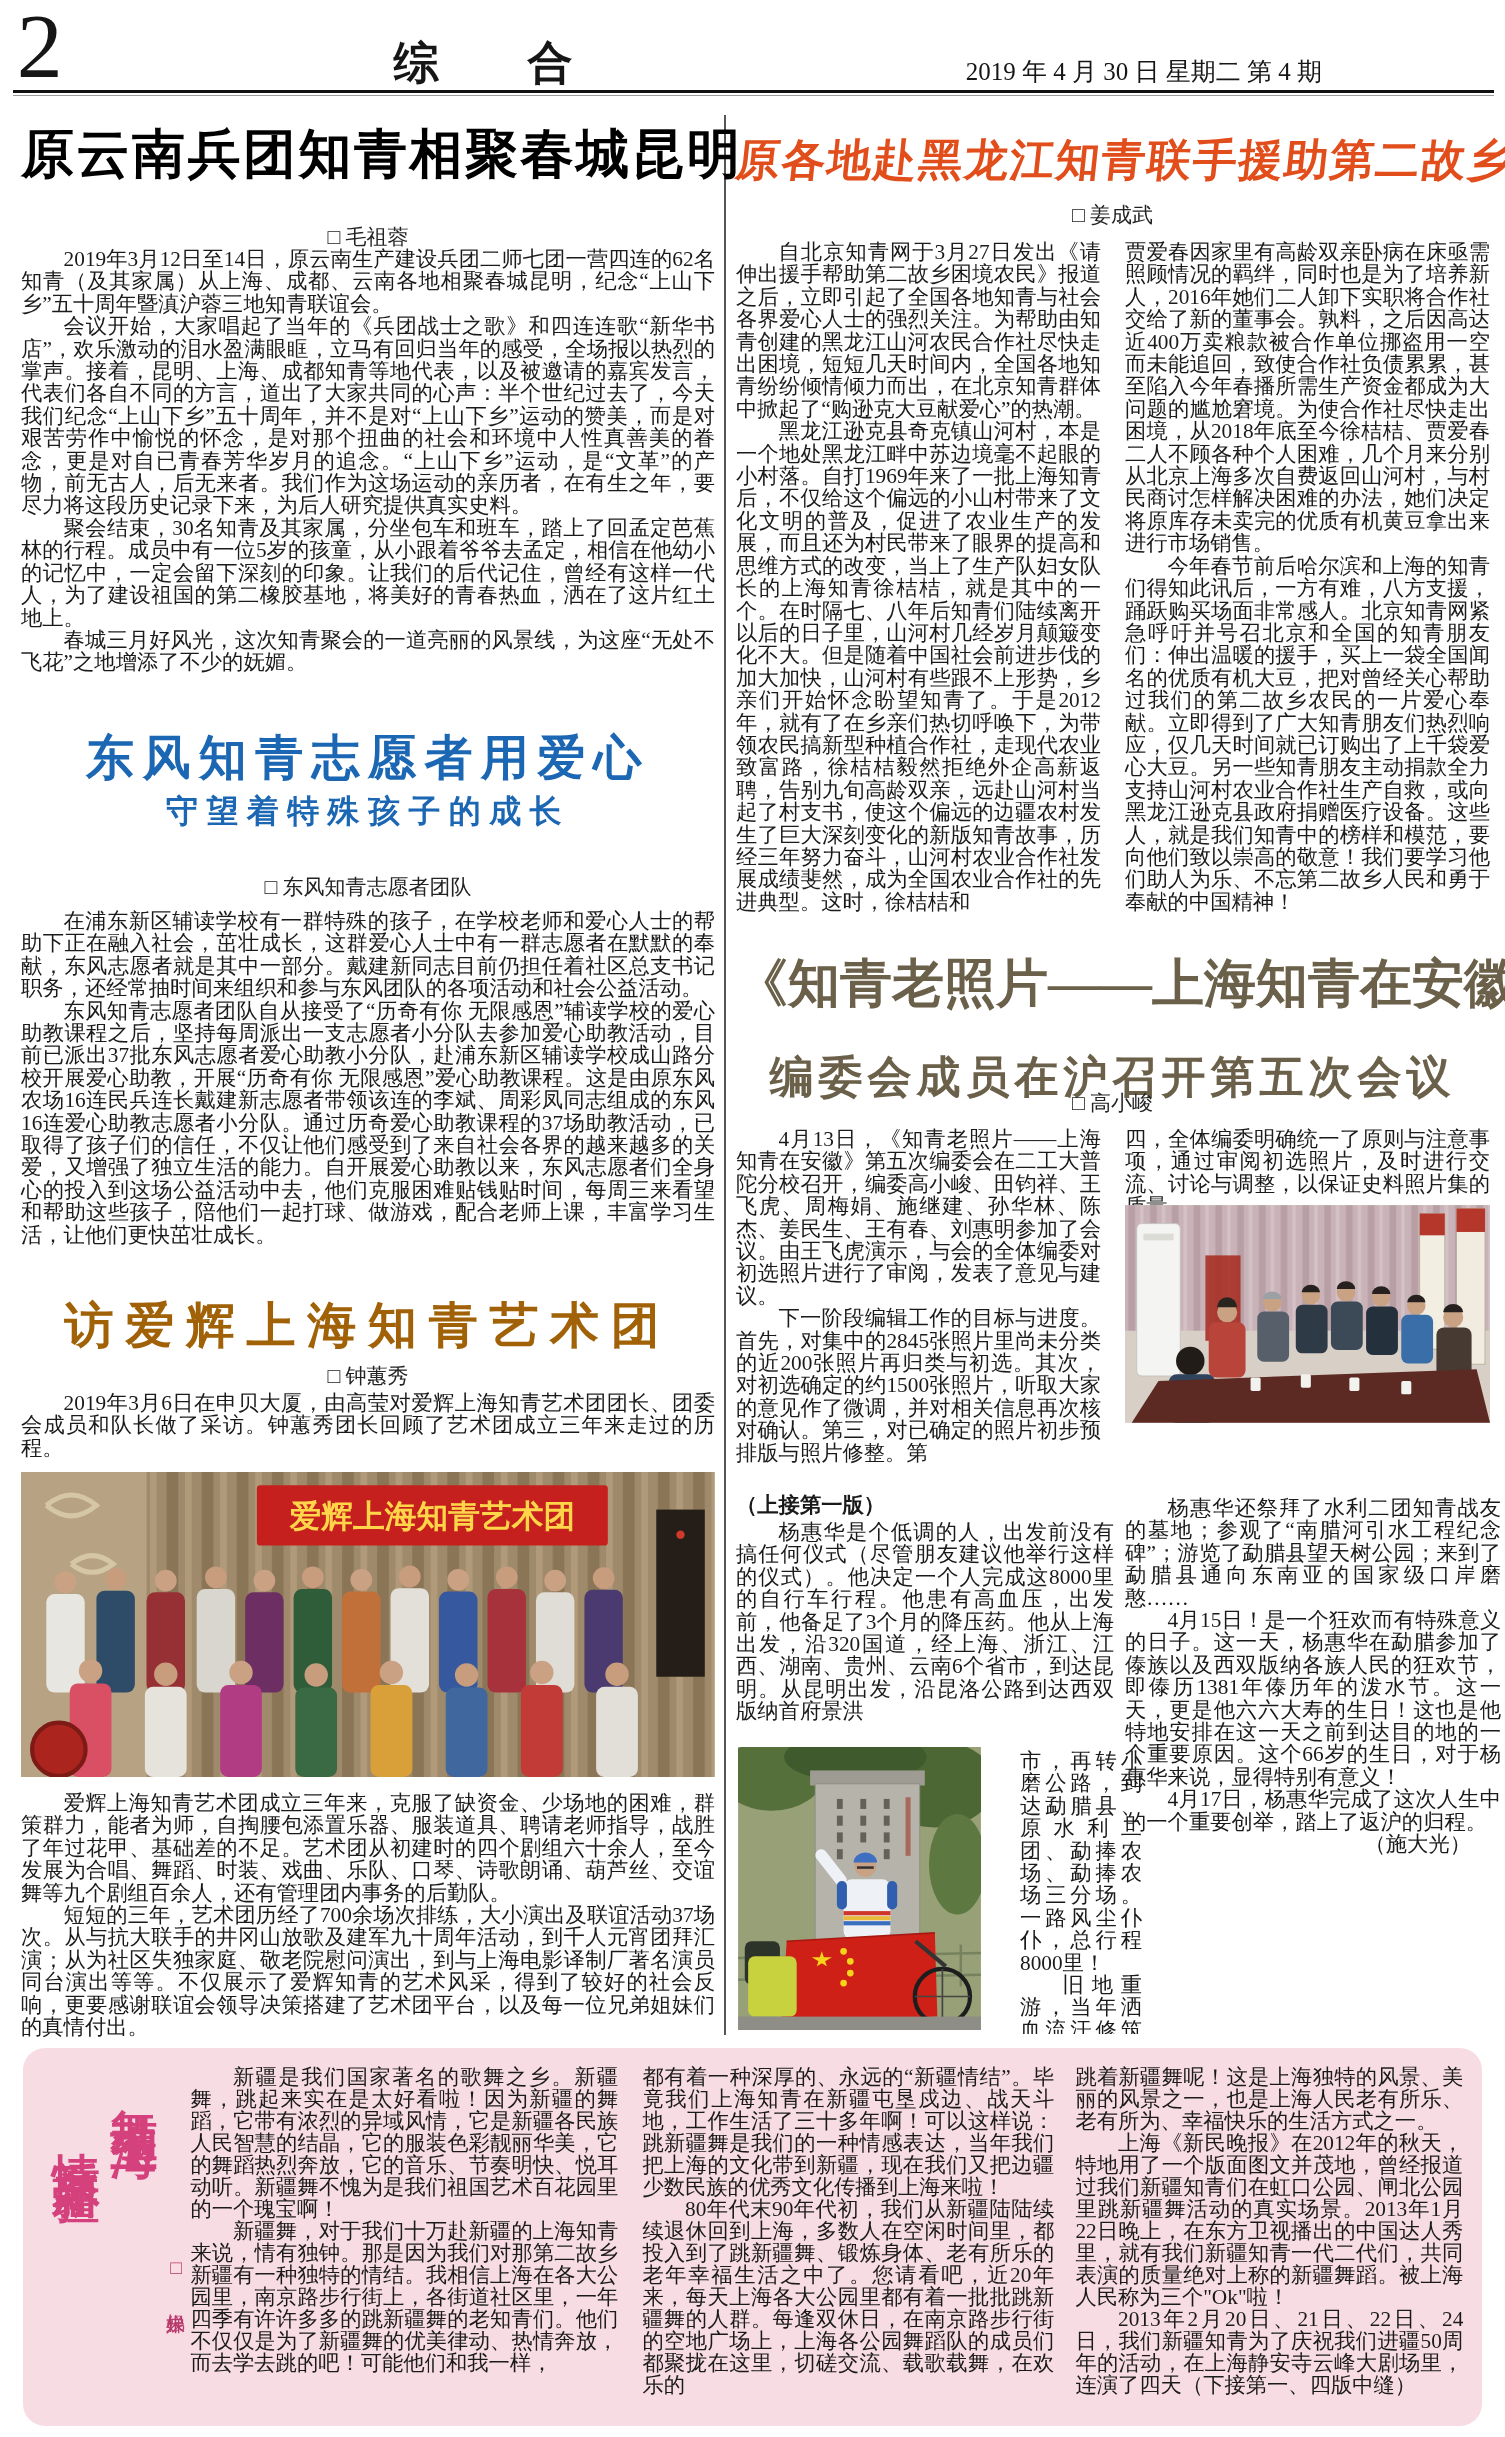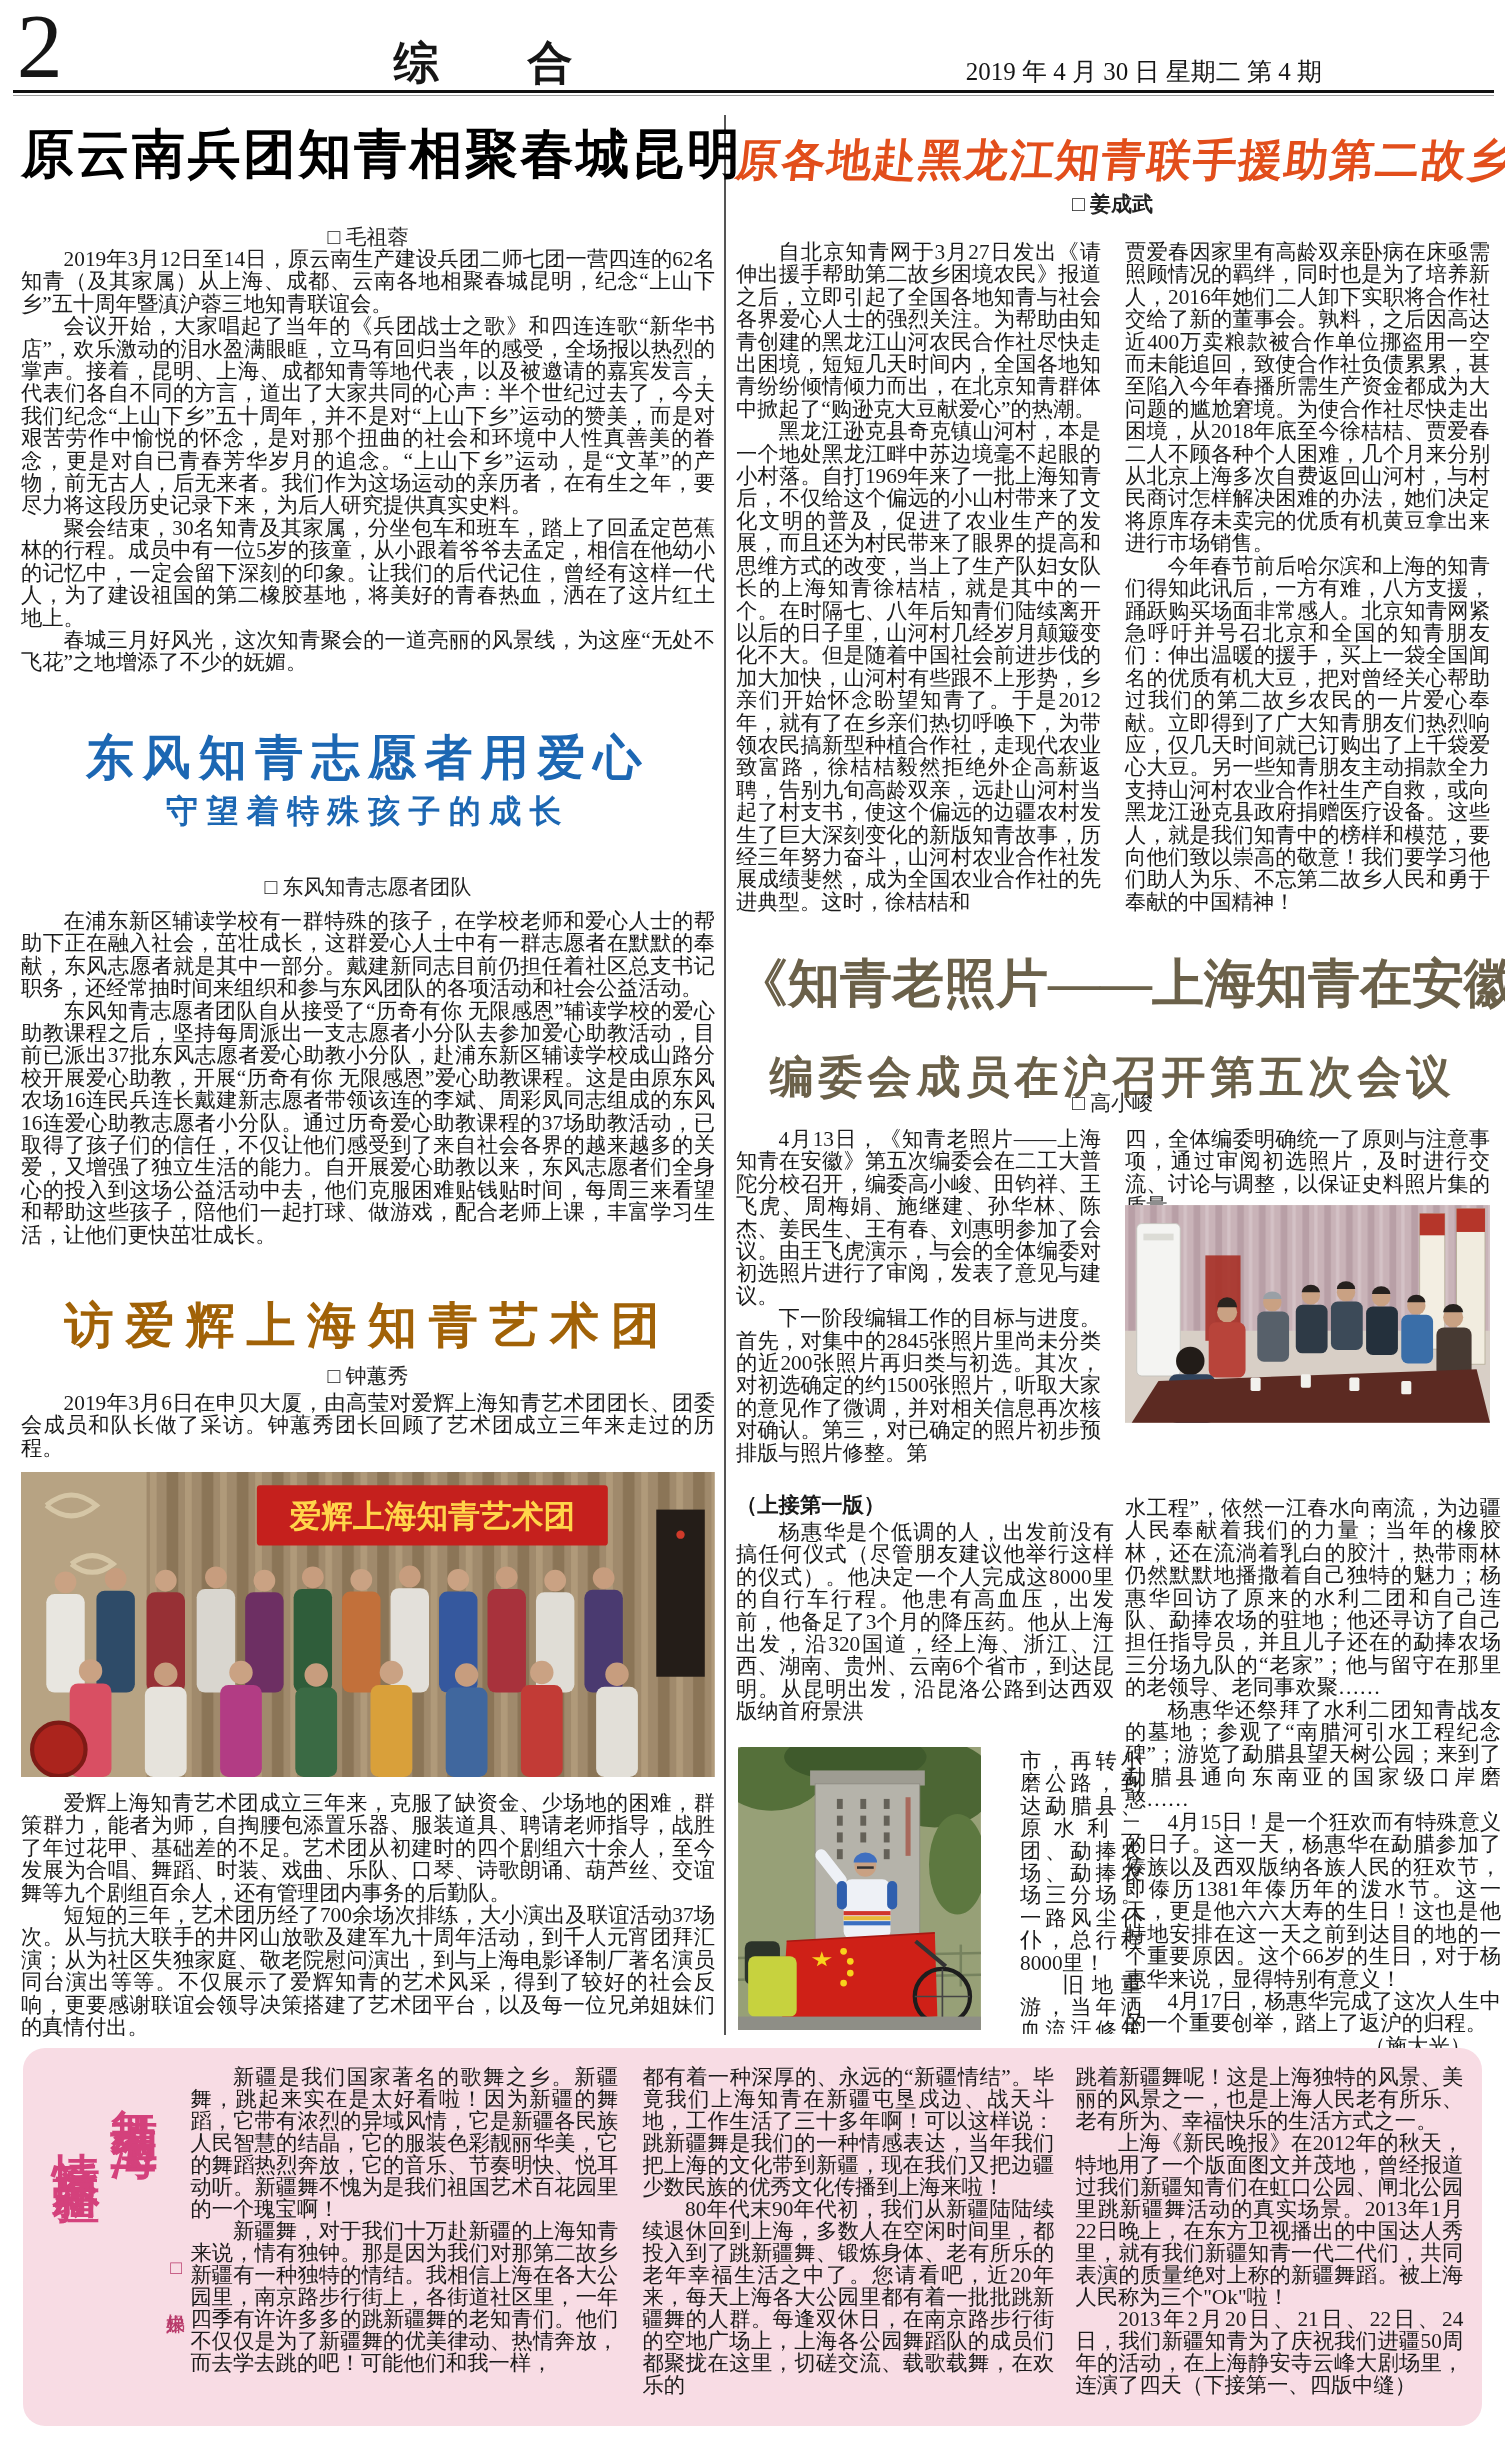--- a/index.html
+++ b/index.html
@@ -164,21 +164,21 @@
     </svg>
 
     <div class="abs" style="left:21px;top:1792px;width:694px;">
       <p class="bt ind">爱辉上海知青艺术团成立三年来，克服了缺资金、少场地的困难，群策群力，能者为师，自掏腰包添置乐器、服装道具、聘请老师指导，战胜了年过花甲、基础差的不足。艺术团从初建时的四个剧组六十余人，至今发展为合唱、舞蹈、时装、戏曲、乐队、口琴、诗歌朗诵、葫芦丝、交谊舞等九个剧组百余人，还有管理团内事务的后勤队。</p>
       <p class="bt ind">短短的三年，艺术团历经了700余场次排练，大小演出及联谊活动37场次。从与抗大联手的井冈山放歌及建军九十周年活动，到千人元宵团拜汇演；从为社区失独家庭、敬老院慰问演出，到与上海电影译制厂著名演员同台演出等等。不仅展示了爱辉知青的艺术风采，得到了较好的社会反响，更要感谢联谊会领导决策搭建了艺术团平台，以及每一位兄弟姐妹们的真情付出。</p>
     </div>
   </div>
 
   <div>
     <div class="abs headline" style="left:736px;top:131px;width:753px;font-size:44px;letter-spacing:1.7px;color:#e24e1b;transform:skewX(-6deg);">原各地赴黑龙江知青联手援助第二故乡</div>
-    <div class="abs byline" style="left:736px;top:190px;width:753px;font-weight:bold;">□  姜成武</div>
+    <div class="abs byline" style="left:736px;top:201px;width:753px;">□  姜成武</div>
     <div class="abs" style="left:736px;top:241px;width:365px;">
       <p class="bt ind">自北京知青网于3月27日发出《请伸出援手帮助第二故乡困境农民》报道之后，立即引起了全国各地知青与社会各界爱心人士的强烈关注。为帮助由知青创建的黑龙江山河农民合作社尽快走出困境，短短几天时间内，全国各地知青纷纷倾情倾力而出，在北京知青群体中掀起了“购逊克大豆献爱心”的热潮。</p>
       <p class="bt ind">黑龙江逊克县奇克镇山河村，本是一个地处黑龙江畔中苏边境毫不起眼的小村落。自打1969年来了一批上海知青后，不仅给这个偏远的小山村带来了文化文明的普及，促进了农业生产的发展，而且还为村民带来了眼界的提高和思维方式的改变，当上了生产队妇女队长的上海知青徐桔桔，就是其中的一个。在时隔七、八年后知青们陆续离开以后的日子里，山河村几经岁月颠簸变化不大。但是随着中国社会前进步伐的加大加快，山河村有些跟不上形势，乡亲们开始怀念盼望知青了。于是2012年，就有了在乡亲们热切呼唤下，为带领农民搞新型种植合作社，走现代农业致富路，徐桔桔毅然拒绝外企高薪返聘，告别九旬高龄双亲，远赴山河村当起了村支书，使这个偏远的边疆农村发生了巨大深刻变化的新版知青故事，历经三年努力奋斗，山河村农业合作社发展成绩斐然，成为全国农业合作社的先进典型。这时，徐桔桔和</p>
     </div>
     <div class="abs" style="left:1125px;top:241px;width:365px;">
       <p class="bt">贾爱春因家里有高龄双亲卧病在床亟需照顾情况的羁绊，同时也是为了培养新人，2016年她们二人卸下实职将合作社交给了新的董事会。孰料，之后因高达近400万卖粮款被合作单位挪盗用一空而未能追回，致使合作社负债累累，甚至陷入今年春播所需生产资金都成为大问题的尴尬窘境。为使合作社尽快走出困境，从2018年底至今徐桔桔、贾爱春二人不顾各种个人困难，几个月来分别从北京上海多次自费返回山河村，与村民商讨怎样解决困难的办法，她们决定将原库存未卖完的优质有机黄豆拿出来进行市场销售。</p>
       <p class="bt ind">今年春节前后哈尔滨和上海的知青们得知此讯后，一方有难，八方支援，踊跃购买场面非常感人。北京知青网紧急呼吁并号召北京和全国的知青朋友们：伸出温暖的援手，买上一袋全国闻名的优质有机大豆，把对曾经关心帮助过我们的第二故乡农民的一片爱心奉献。立即得到了广大知青朋友们热烈响应，仅几天时间就已订购出了上千袋爱心大豆。另一些知青朋友主动捐款全力支持山河村农业合作社生产自救，或向黑龙江逊克县政府捐赠医疗设备。这些人，就是我们知青中的榜样和模范，要向他们致以崇高的敬意！我们要学习他们助人为乐、不忘第二故乡人民和勇于奉献的中国精神！</p>
     </div>
   </div>
 
@@ -337,21 +337,20 @@
       </g>
       <rect x="0" y="322" width="290" height="16" fill="#8e8e86"></rect>
     </svg>
 
     <div class="abs" style="left:1020px;top:1750px;width:122px;height:284px;overflow:hidden;">
       <p class="bt">市，再转小磨公路，到达勐腊县、原水利二团、勐捧农场、勐捧农场三分场。一路风尘仆仆，总行程8000里！</p>
       <p class="bt ind">旧地重游，当年洒血流汗修筑的“南腊河引</p>
     </div>
 
     <div class="abs" style="left:1125px;top:1497px;width:376px;">
-      <p class="bt">水工程”，依然一江春水向南流，为边疆人民奉献着我们的力量；当年的橡胶林，还在流淌着乳白的胶汁，热带雨林仍然默默地播撒着自己独特的魅力；杨惠华回访了原来的水利二团和自己连队、勐捧农场的驻地；他还寻访了自己担任指导员，并且儿子还在的勐捧农场三分场九队的“老家”；他与留守在那里的老领导、老同事欢聚……</p>
       <p class="bt ind">杨惠华还祭拜了水利二团知青战友的墓地；参观了“南腊河引水工程纪念碑”；游览了勐腊县望天树公园；来到了勐腊县通向东南亚的国家级口岸磨憨……</p>
       <p class="bt ind">4月15日！是一个狂欢而有特殊意义的日子。这一天，杨惠华在勐腊参加了傣族以及西双版纳各族人民的狂欢节，即傣历1381年傣历年的泼水节。这一天，更是他六六大寿的生日！这也是他特地安排在这一天之前到达目的地的一个重要原因。这个66岁的生日，对于杨惠华来说，显得特别有意义！</p>
       <p class="bt ind">4月17日，杨惠华完成了这次人生中的一个重要创举，踏上了返沪的归程。</p>
       <p class="bt sign">（施大光）</p>
     </div>
   </div>
 
   <div class="abs" style="left:23.4px;top:2048px;width:1459px;height:378px;background:#f8dce4;border-radius:22px;">
     <div class="abs vert" style="left:80px;top:23.4px;height:335px;font-size:47px;font-weight:bold;color:#d4417c;letter-spacing:8.4px;font-family:'Liberation Serif',serif;">舞动上海</div>
     <div class="abs vert" style="left:22px;top:67px;height:310px;font-size:47px;font-weight:bold;color:#d4417c;letter-spacing:8.4px;font-family:'Liberation Serif',serif;">情系新疆</div>

